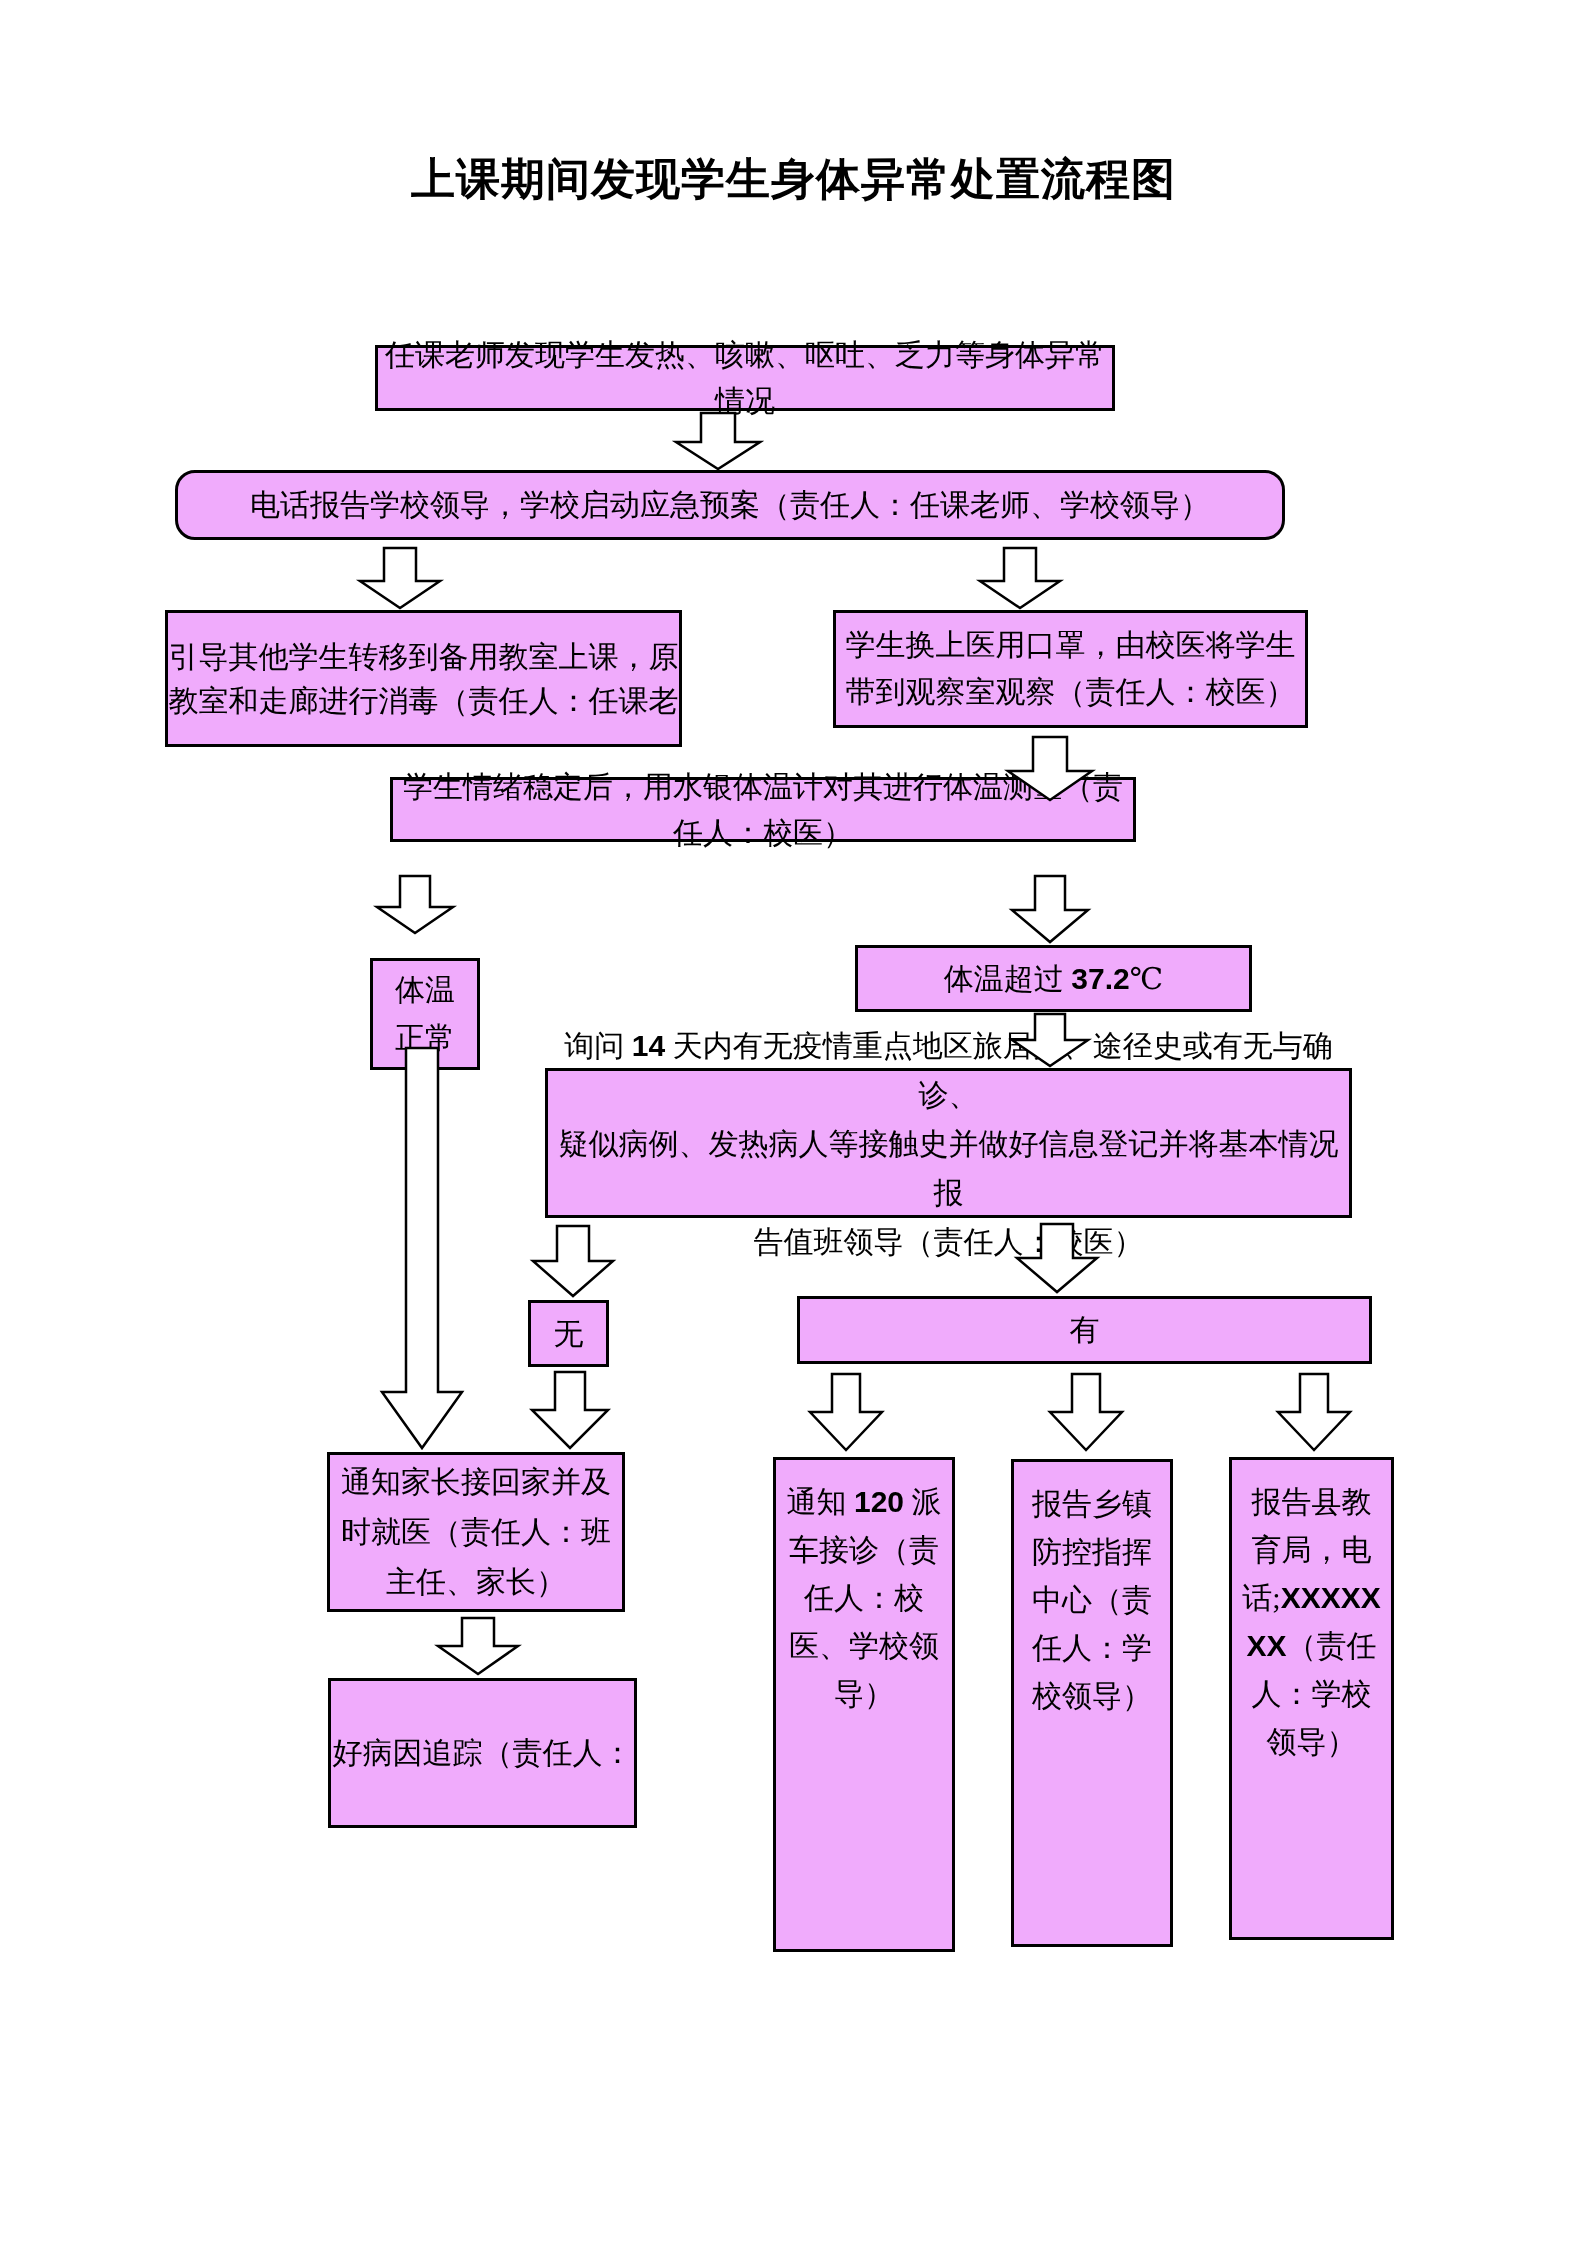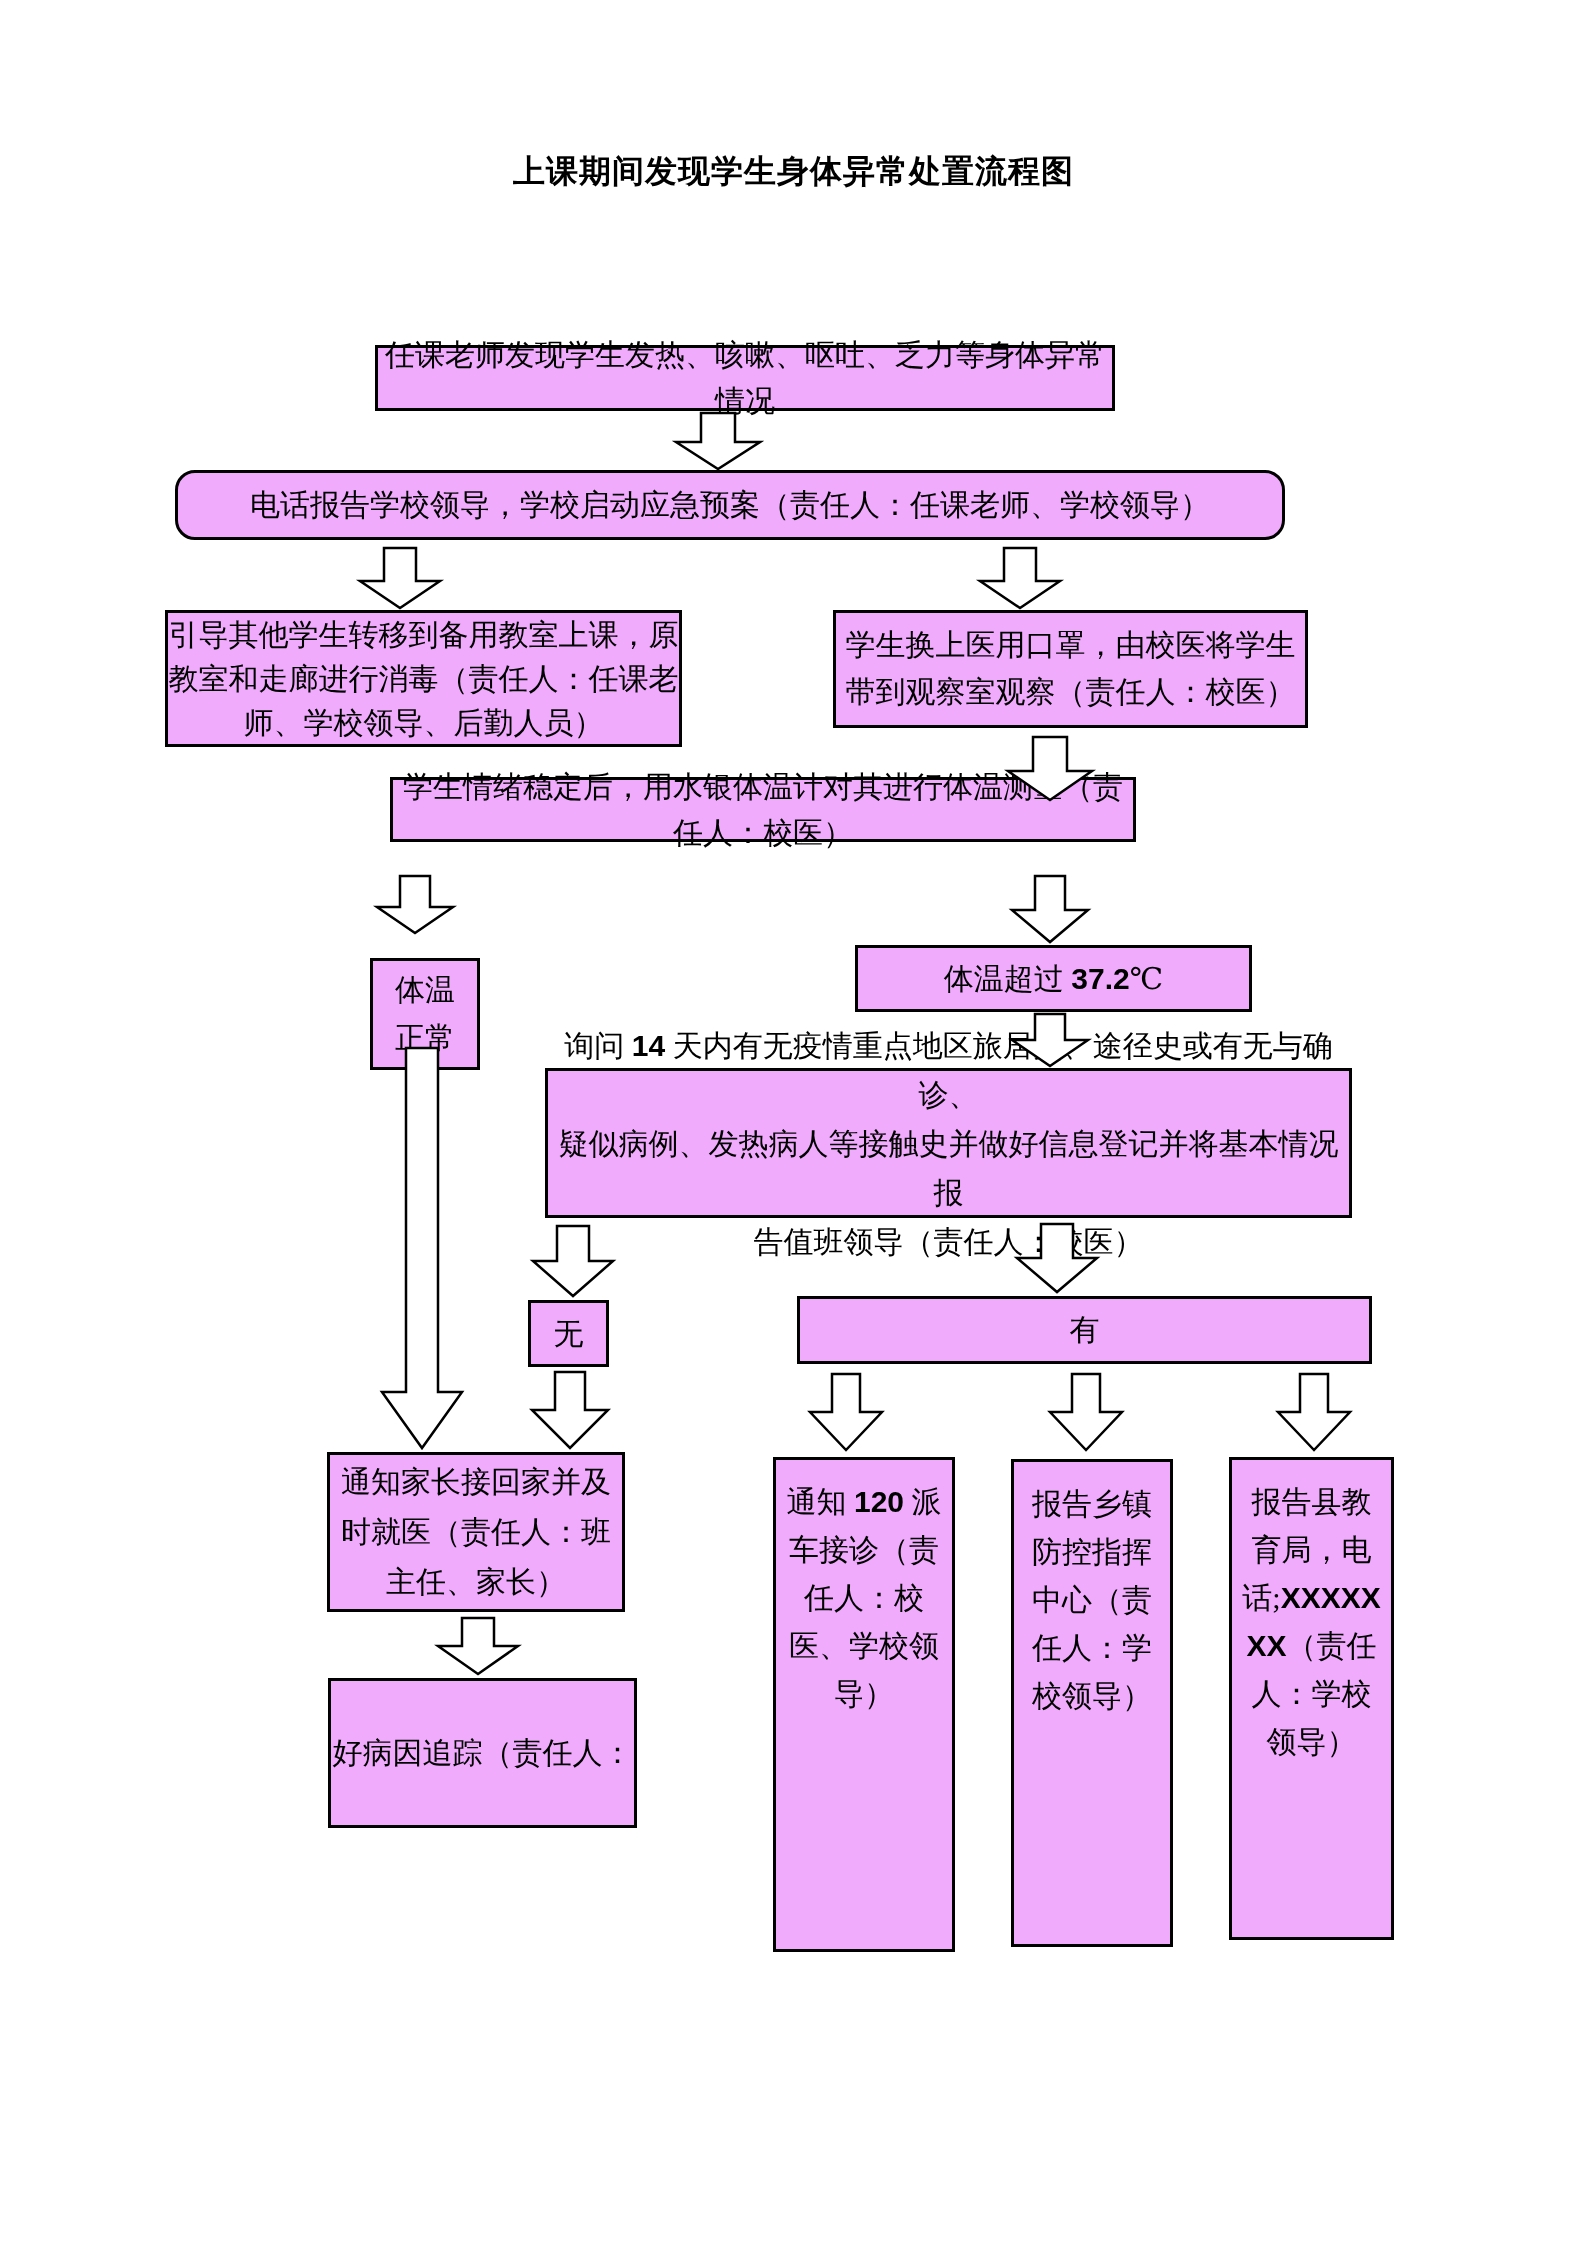--- a/index.html
+++ b/index.html
@@ -3,21 +3,21 @@
 <meta charset="utf-8">
 <style>
   html,body{margin:0;padding:0;background:#ffffff;}
   body{
     width:1587px;height:2245px;position:relative;
     font-family:"Liberation Serif","DejaVu Serif",serif;
     color:#000;
   }
   .title{
     position:absolute;left:0;top:150px;width:1587px;
-    text-align:center;font-size:32px;font-weight:bold;
+    text-align:center;font-size:44px;font-weight:bold;
     font-family:"Liberation Sans","DejaVu Sans",sans-serif;
     letter-spacing:1px;
   }
   .fbox{
     position:absolute;box-sizing:border-box;
     border:3px solid #000;background:#f0abfc;
     display:flex;flex-direction:column;align-items:center;justify-content:center;
     text-align:center;font-size:30px;line-height:46px;
   }
   .fbox .tline{width:100%;}
@@ -54,21 +54,20 @@
   <div class="tline">任课老师发现学生发热、咳嗽、呕吐、乏力等身体异常情况</div>
 </div>
 
 <div class="fbox" id="box-report">
   <div class="tline">电话报告学校领导，学校启动应急预案（责任人：任课老师、学校领导）</div>
 </div>
 
 <div class="fbox" id="box-transfer">
   <div class="tline">引导其他学生转移到备用教室上课，原</div>
   <div class="tline">教室和走廊进行消毒（责任人：任课老</div>
-  <div class="tline">师、学校领导、后勤人员）</div>
 </div>
 
 <div class="fbox top-align" id="box-mask">
   <div class="tline">学生换上医用口罩，由校医将学生</div>
   <div class="tline">带到观察室观察（责任人：校医）</div>
 </div>
 
 <div class="fbox" id="box-measure">
   <div class="tline">学生情绪稳定后，用水银体温计对其进行体温测量（责任人：校医）</div>
 </div>

